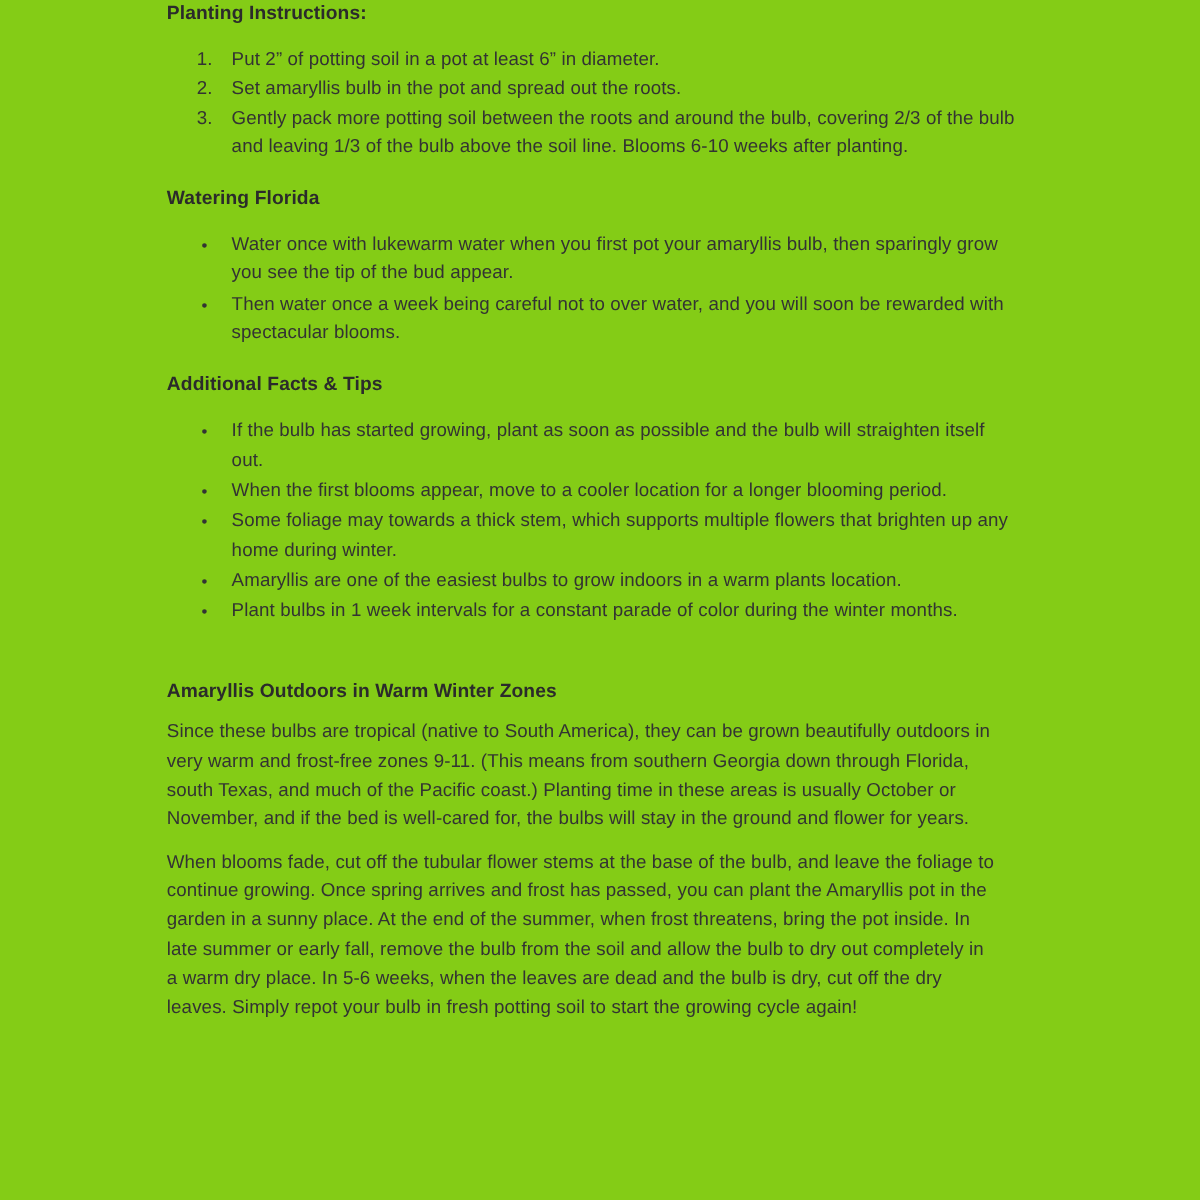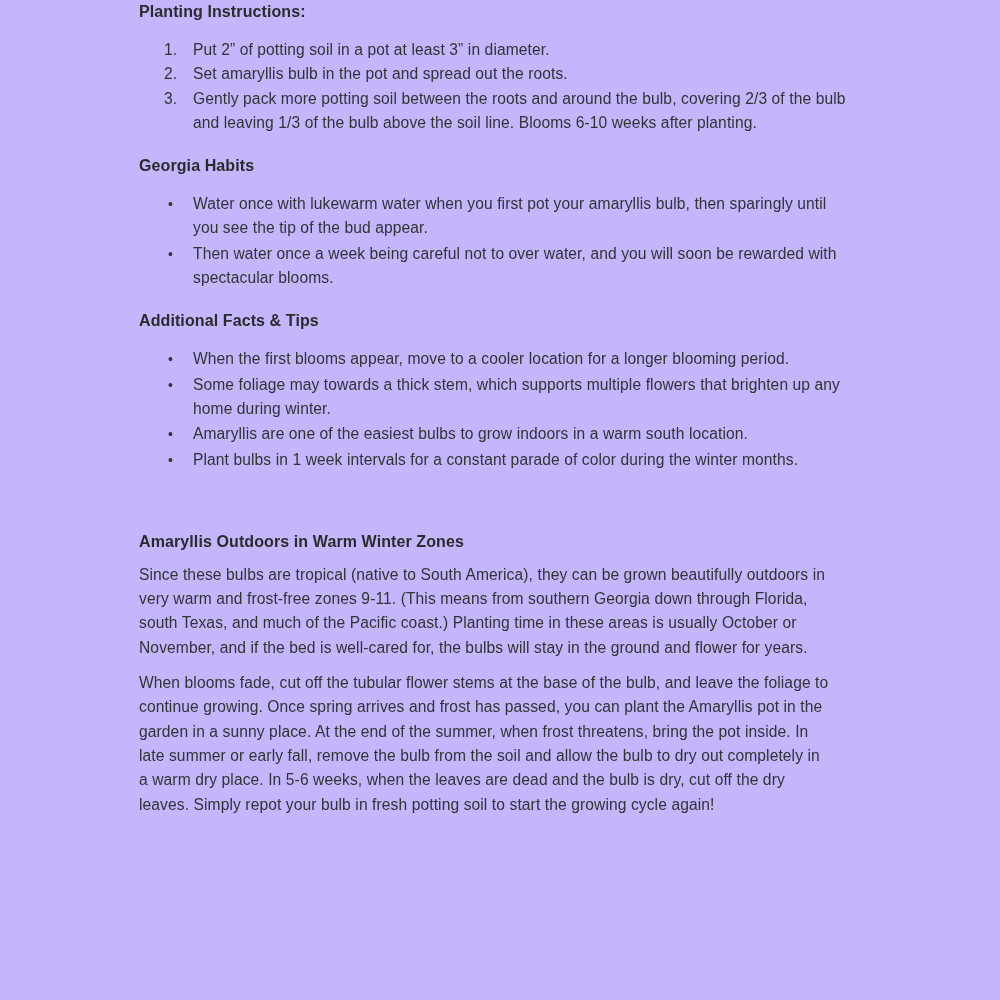--- a/index.html
+++ b/index.html
@@ -4,21 +4,21 @@
 <style>
   html, body {
     margin: 0;
     padding: 0;
     background: #ffffff;
   }
   .page {
     position: relative;
     width: 1000px;
     height: 1000px;
-    background: #c4b5fd;
+    background: #84cc16;
     overflow: hidden;
     font-family: "Liberation Sans", "DejaVu Sans", sans-serif;
   }
   .doc {
     position: absolute;
     left: 139px;
     top: 2px;
     width: 710px;
     color: #333333;
     font-size: 15.6px;
@@ -29,21 +29,21 @@
     font-weight: 700;
     font-size: 16px;
     color: #2b2b2b;
     margin: 0;
     line-height: 20px;
   }
   .heading.spaced {
     margin-top: 21px;
   }
   .heading.big-gap {
-    margin-top: 60px;
+    margin-top: 46px;
   }
   ol.num-list, ul.bullet-list {
     margin: 16px 0 0 0;
     padding: 0 0 0 54px;
     list-style: none;
   }
   ol.num-list { counter-reset: item; }
   ol.num-list > li {
     position: relative;
     counter-increment: item;
@@ -69,36 +69,37 @@
   }
 </style>
 </head>
 <body>
 
 <div class="page">
   <div class="doc">
 
     <h2 class="heading">Planting Instructions:</h2>
     <ol class="num-list">
-      <li>Put 2” of potting soil in a pot at least 3” in diameter.</li>
+      <li>Put 2” of potting soil in a pot at least 6” in diameter.</li>
       <li>Set amaryllis bulb in the pot and spread out the roots.</li>
       <li>Gently pack more potting soil between the roots and around the bulb, covering 2/3 of the bulb and leaving 1/3 of the bulb above the soil line. Blooms 6-10 weeks after planting.</li>
     </ol>
 
-    <h2 class="heading spaced">Georgia Habits</h2>
+    <h2 class="heading spaced">Watering Florida</h2>
     <ul class="bullet-list">
-      <li>Water once with lukewarm water when you first pot your amaryllis bulb, then sparingly until you see the tip of the bud appear.</li>
+      <li>Water once with lukewarm water when you first pot your amaryllis bulb, then sparingly grow you see the tip of the bud appear.</li>
       <li>Then water once a week being careful not to over water, and you will soon be rewarded with spectacular blooms.</li>
     </ul>
 
     <h2 class="heading spaced">Additional Facts &amp; Tips</h2>
     <ul class="bullet-list">
+      <li>If the bulb has started growing, plant as soon as possible and the bulb will straighten itself out.</li>
       <li>When the first blooms appear, move to a cooler location for a longer blooming period.</li>
       <li>Some foliage may towards a thick stem, which supports multiple flowers that brighten up any home during winter.</li>
-      <li>Amaryllis are one of the easiest bulbs to grow indoors in a warm south location.</li>
+      <li>Amaryllis are one of the easiest bulbs to grow indoors in a warm plants location.</li>
       <li>Plant bulbs in 1 week intervals for a constant parade of color during the winter months.</li>
     </ul>
 
     <h2 class="heading big-gap">Amaryllis Outdoors in Warm Winter Zones</h2>
     <p class="para">Since these bulbs are tropical (native to South America), they can be grown beautifully outdoors in very warm and frost-free zones 9-11. (This means from southern Georgia down through Florida, south Texas, and much of the Pacific coast.) Planting time in these areas is usually October or November, and if the bed is well-cared for, the bulbs will stay in the ground and flower for years.</p>
 
     <p class="para">When blooms fade, cut off the tubular flower stems at the base of the bulb, and leave the foliage to continue growing. Once spring arrives and frost has passed, you can plant the Amaryllis pot in the garden in a sunny place. At the end of the summer, when frost threatens, bring the pot inside. In late summer or early fall, remove the bulb from the soil and allow the bulb to dry out completely in a warm dry place. In 5-6 weeks, when the leaves are dead and the bulb is dry, cut off the dry leaves. Simply repot your bulb in fresh potting soil to start the growing cycle again!</p>
 
   </div>
 </div>

